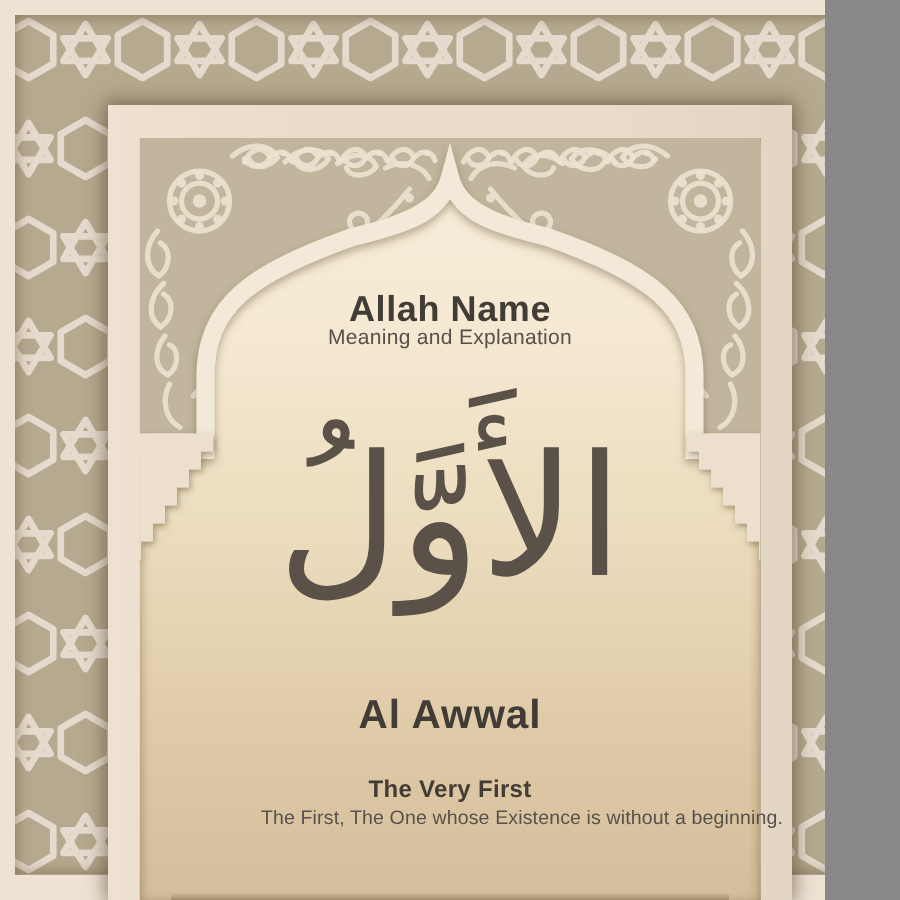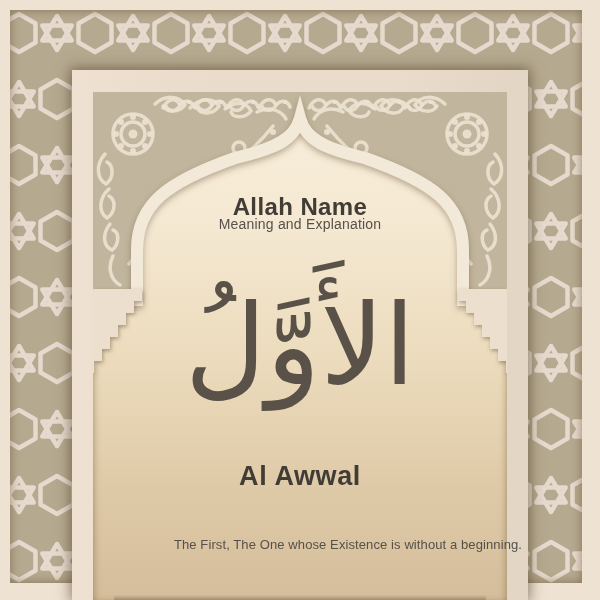--- a/index.html
+++ b/index.html
@@ -10,21 +10,21 @@
     --spandrel:#c1b59d;
     --ornament:#ece2d0;
     --interior-top:#f8eeda;
     --interior-bottom:#d4bd9a;
     --text-dark:#413c35;
     --text-medium:#56514a;
     --calligraphy:#5a5249;
   }
   html,body{margin:0;padding:0;background:#888;}
   .canvas{
-    position:relative;width:600px;height:600px;overflow:hidden;
+    position:relative;width:550px;height:600px;overflow:hidden;
     background:var(--outer-border);
     font-family:"Liberation Sans",sans-serif;
   }
   .ring-svg{position:absolute;left:0;top:0;}
   .ring-shadow{
     position:absolute;left:10px;top:10px;width:572px;height:573px;
     box-shadow:inset 0 0 9px 1px rgba(105,84,56,.55);
     pointer-events:none;
   }
   .pat-bg{fill:var(--pattern-bg);}
@@ -169,18 +169,19 @@
                  C213,48 230,56 272,66 C340,90 370,112 370,158 V214"></path>
 
         <path class="steps" filter="url(#ds2)" d="M0,197 H49 V209 H41 V221 H33 V233 H25 V245 H17 V257 H9 V269 H1 V281 H0 Z"></path>
         <path class="steps" filter="url(#ds2)" d="M414,197 H365 V209 H373 V221 H381 V233 H389 V245 H397 V257 H405 V269 H413 V281 H414 Z"></path>
       </svg>
 
       <div class="txt title">Allah Name</div>
       <div class="txt calligraphy" dir="rtl" lang="ar">الأَوَّلُ</div>
       <div class="txt subtitle">Meaning and Explanation</div>
       <div class="txt name-latin">Al Awwal</div>
+      <div class="txt meaning-title">The Very First</div>
       <div class="txt meaning-desc">The First, The One whose Existence is without a beginning.</div>
 
       <div class="bottom-edge"></div>
     </div>
   </div>
 </div>
 
 </body></html>

